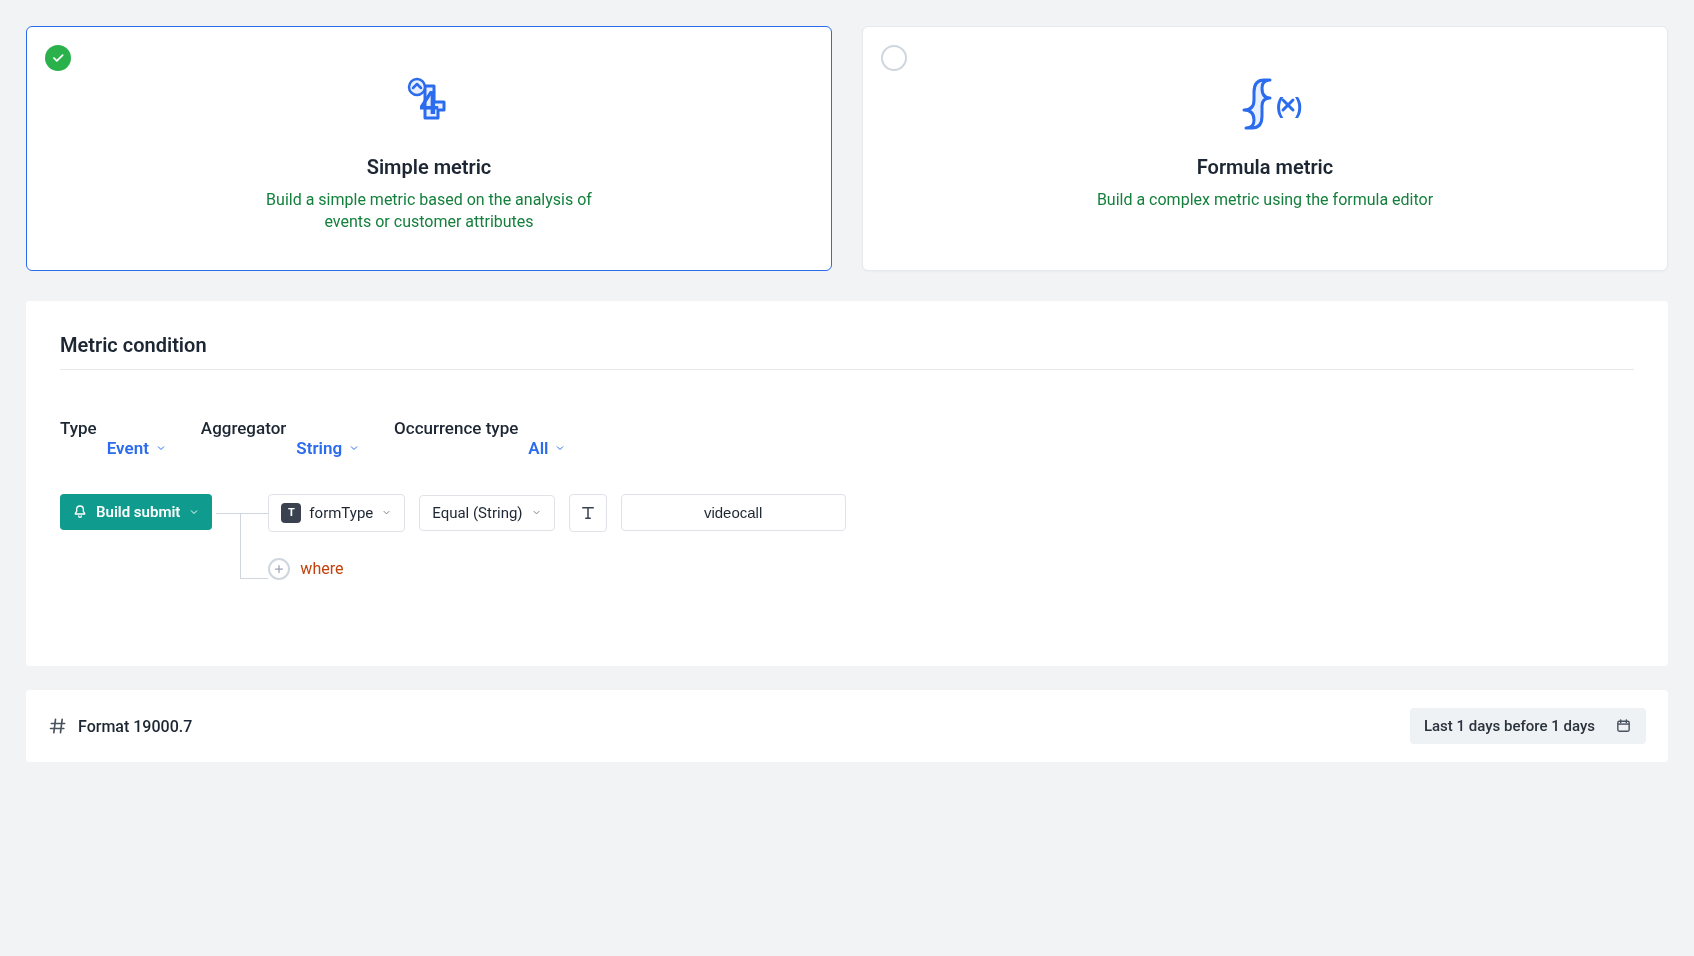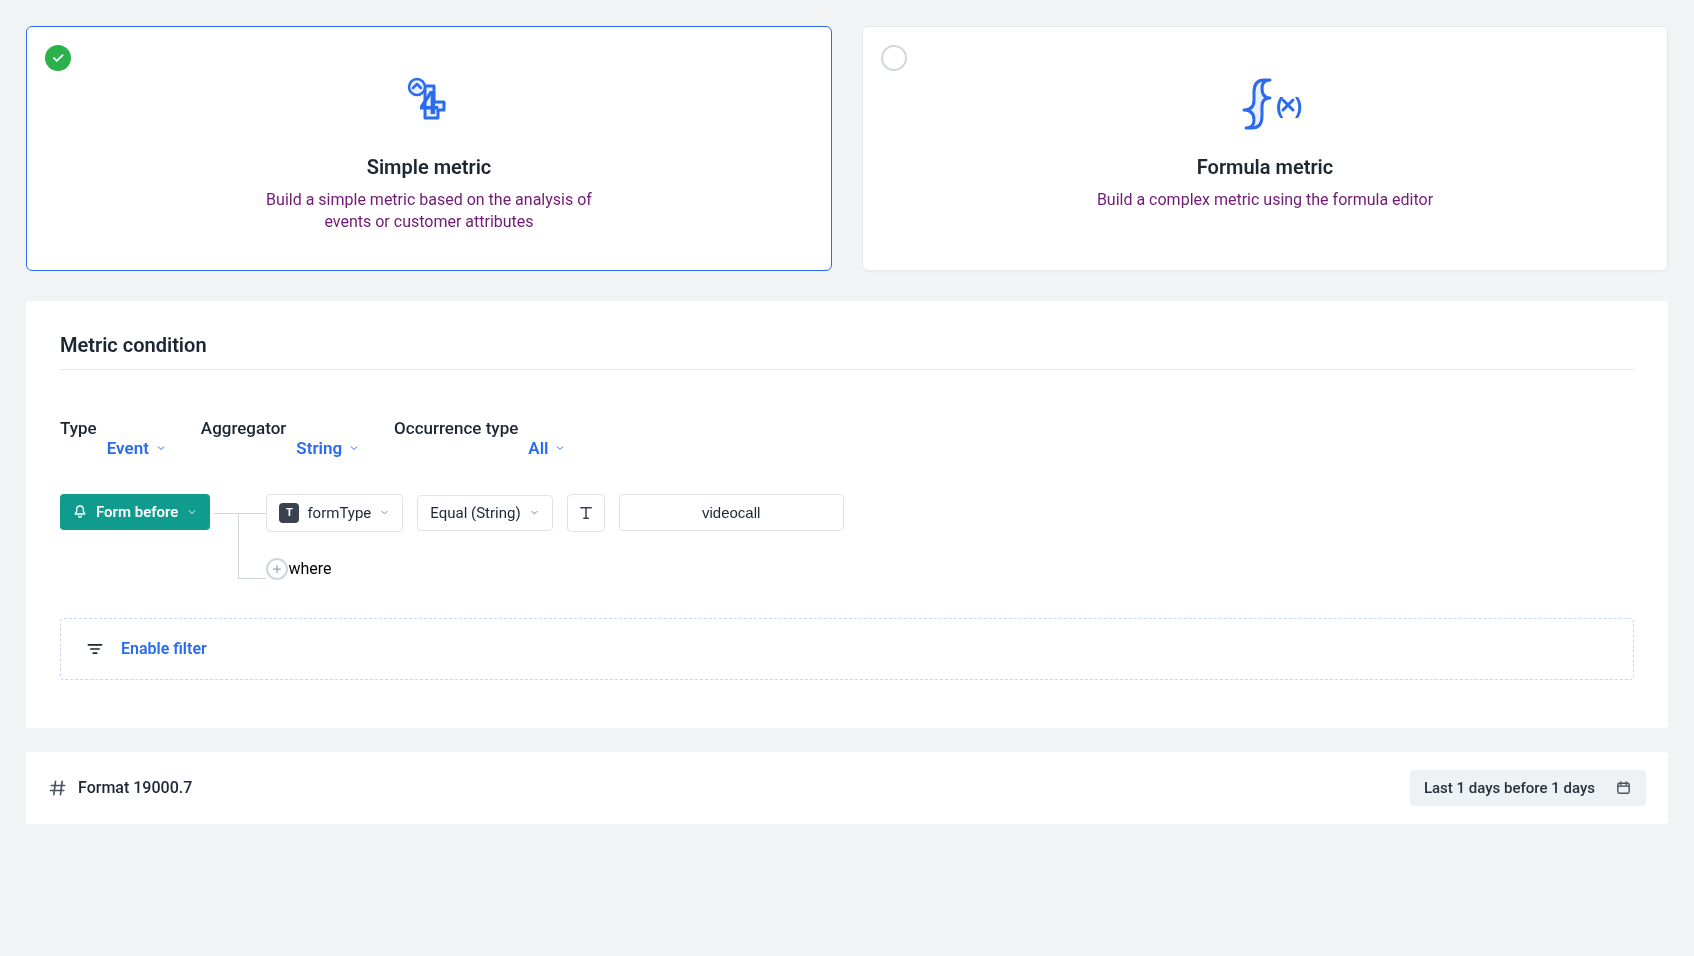--- a/index.html
+++ b/index.html
@@ -65,21 +65,21 @@
       margin-bottom: 10px;
     }
     .card-title {
       font-size: 20px;
       font-weight: 600;
       color: #1d2733;
       margin-bottom: 10px;
     }
     .card-desc {
       font-size: 16px;
-      color: #701a75;
+      color: #15803d;
       line-height: 1.4;
       max-width: 340px;
       margin: 0 auto;
     }
 
     .panel {
       background: #ffffff;
       border-radius: 4px;
       padding: 32px 34px 48px;
       margin-bottom: 24px;
@@ -244,21 +244,22 @@
       padding: 9px 12px;
       font-size: 15px;
       color: #1d2733;
       min-width: 140px;
       outline: none;
       text-align: center;
     }
     .add-where {
       display: flex;
       align-items: center;
-      color: #000000;
+      gap: 10px;
+      color: #c2410c;
       font-size: 16px;
       cursor: pointer;
     }
     .add-where .plus-circle {
       width: 22px;
       height: 22px;
       border: 2px solid #cfd6dd;
       border-radius: 50%;
       display: flex;
       align-items: center;
@@ -289,21 +290,21 @@
     .bottom-bar {
       background: #ffffff;
       border-radius: 4px;
       padding: 18px 22px;
       display: flex;
       align-items: center;
       justify-content: space-between;
     }
     .format-group {
       display: flex;
-      align-items: center;
+      align-items: flex-end;
       gap: 10px;
       font-size: 16px;
       font-weight: 500;
       color: #1d2733;
     }
     .format-group svg { width: 20px; height: 20px; color: #4a5360; }
     .date-pill {
       background: #eff2f5;
       border-radius: 4px;
       padding: 9px 14px;
@@ -388,21 +389,21 @@
           </svg>
       </span>
     </div>
   </div>
 
   <div class="builder-row">
     <div class="event-chip">
       <svg class="bell" viewBox="0 0 24 24">
         <path d="M12 3a5 5 0 0 0-5 5v3l-2 3v1h14v-1l-2-3V8a5 5 0 0 0-5-5z M10 18a2 2 0 0 0 4 0" fill="none" stroke="#fff" stroke-width="2" stroke-linejoin="round" stroke-linecap="round"></path>
       </svg>
-      <span>Form before</span>
+      <span>Build submit</span>
       <svg class="caret" viewBox="0 0 24 24">
           <path d="M6 9l6 6 6-6"></path>
         </svg>
     </div>
 
     <div class="connector">
       <div class="h1"></div>
       <div class="v"></div>
       <div class="h-top"></div>
       <div class="h-bot"></div>
@@ -434,28 +435,20 @@
         <span class="plus-circle">
           <svg width="12" height="12" viewBox="0 0 24 24">
               <path d="M12 5v14M5 12h14" stroke="currentColor" stroke-width="2.5" stroke-linecap="round"></path>
             </svg>
         </span>
         <span>where</span>
       </div>
     </div>
   </div>
 
-  <div class="filter-box">
-    <svg class="filt-icon" viewBox="0 0 24 24">
-      <line x1="4" y1="7" x2="20" y2="7" stroke="currentColor" stroke-width="2" stroke-linecap="round"></line>
-      <line x1="7" y1="12" x2="17" y2="12" stroke="currentColor" stroke-width="2" stroke-linecap="round"></line>
-      <line x1="10" y1="17" x2="14" y2="17" stroke="currentColor" stroke-width="2" stroke-linecap="round"></line>
-    </svg>
-    <span class="filt-label">Enable filter</span>
-  </div>
 </div>
 
 <div class="bottom-bar">
   <div class="format-group">
     <svg viewBox="0 0 24 24">
       <path d="M9 4L7 20 M17 4l-2 16 M4 9h16 M3 15h16" stroke="currentColor" stroke-width="2" fill="none" stroke-linecap="round"></path>
     </svg>
     <span>Format 19000.7</span>
   </div>
   <div class="date-pill">

